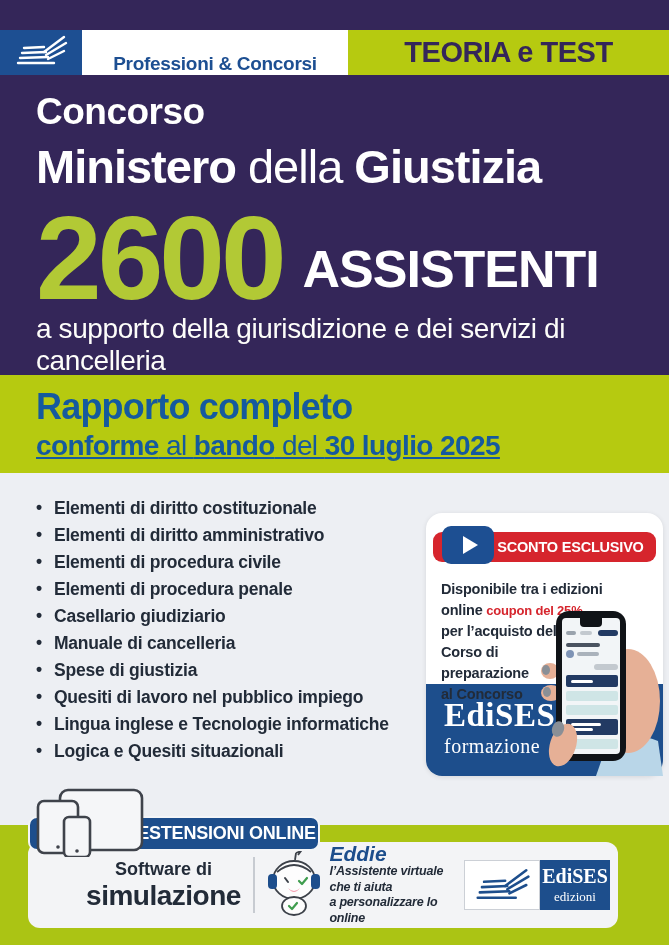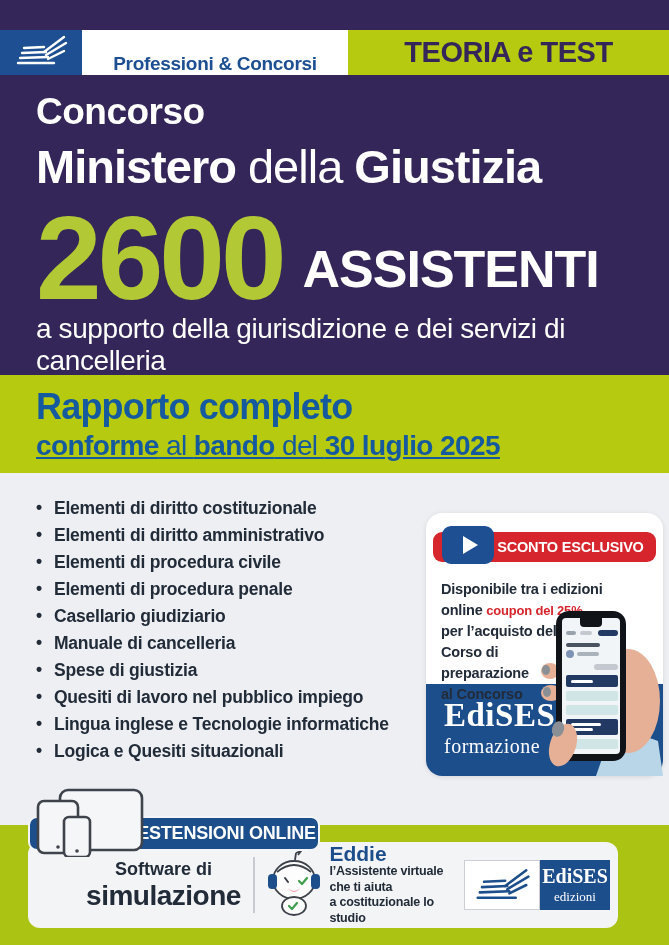--- a/index.html
+++ b/index.html
@@ -66,21 +66,21 @@
   .footer-box{position:absolute;left:28px;top:17px;width:590px;height:86px;background:#f3f4f6;border-radius:12px;display:flex;align-items:center;}
   .footer-badge{position:absolute;left:28px;top:-9px;width:292px;height:35px;background:var(--c-promo_blue);
     border:2px solid #f4f5f7;border-radius:9px;display:flex;align-items:center;justify-content:center;padding-left:105px;z-index:2;}
   .footer-badge span{color:#fff;font-size:18px;font-weight:700;letter-spacing:-.2px;}
   .devices{position:absolute;left:30px;top:-38px;z-index:3;}
   .software{width:215px;margin-left:48px;text-align:center;color:var(--c-navy);}
   .software .l1{font-size:18px;font-weight:700;}
   .software .l2{font-size:28px;font-weight:800;letter-spacing:-.5px;}
   .v-divider{width:3px;height:56px;background:#c7cbd1;margin:0 10px 0 2px;}
   .eddie-wrap{display:flex;align-items:center;}
-  .eddie-text{margin-left:6px;color:var(--c-navy);}
+  .eddie-text{margin-left:6px;color:var(--c-navy);font-style:italic;}
   .eddie-text .name{color:var(--c-promo_blue);font-size:21px;font-weight:800;line-height:20px;}
   .eddie-text .d1,.eddie-text .d2{font-size:12.5px;font-weight:700;line-height:15.5px;letter-spacing:-.2px;}
   .pub-logo{margin-left:auto;margin-right:8px;display:flex;height:50px;}
   .pub-logo .white{width:76px;background:#fff;border:1px solid #ccd0d6;display:flex;align-items:center;justify-content:center;}
   .pub-logo .blue{width:70px;background:var(--c-promo_blue);display:flex;flex-direction:column;align-items:center;justify-content:center;color:#fff;}
   .pub-logo .blue .n{font-family:"Liberation Serif",serif;font-size:20px;font-weight:700;}
   .pub-logo .blue .s{font-family:"Liberation Serif",serif;font-size:13px;margin-top:1px;}
 </style>
 </head>
 <body>
@@ -223,21 +223,21 @@
             <rect x="46" y="24" width="9" height="15" rx="4" fill="#1d4e8c"></rect>
             <path d="M20 28 l3 4" stroke="#3c4149" stroke-width="2" stroke-linecap="round"></path>
             <path d="M34 31 l3 3 l5 -6" stroke="#3f9d4e" stroke-width="2.2" fill="none" stroke-linecap="round" stroke-linejoin="round"></path>
             <path d="M23 38 q6 6 12 0 q-6 8 -12 0 Z" fill="#f59fb1"></path>
             <path d="M24 56 l3 3 l5 -6" stroke="#3f9d4e" stroke-width="2.2" fill="none" stroke-linecap="round" stroke-linejoin="round"></path>
           </svg>
         </span>
         <div class="eddie-text">
           <div class="name">Eddie</div>
           <div class="d1">l’Assistente virtuale che ti aiuta</div>
-          <div class="d2">a costituzionale lo studio</div>
+          <div class="d2">a personalizzare lo online</div>
         </div>
       </div>
       <div class="pub-logo">
         <div class="white">
           <svg width="58" height="38" viewBox="0 0 54 36">
             <g stroke="#1d4e8c" stroke-width="2.4" fill="none" stroke-linecap="round">
               <path d="M4 30 L40 30"></path>
               <path d="M6 25 L34 24"></path>
               <path d="M8 20 L32 19"></path>
               <path d="M10 15 L30 14"></path>

